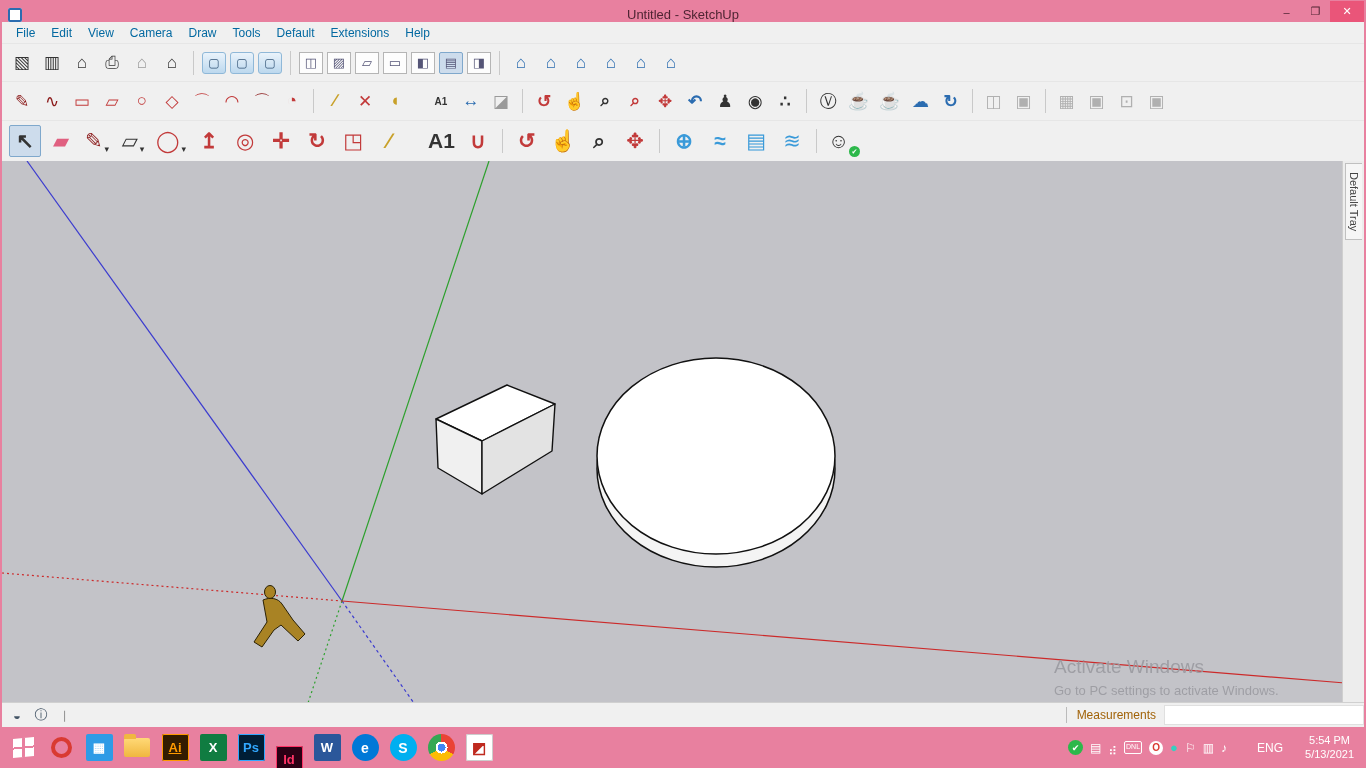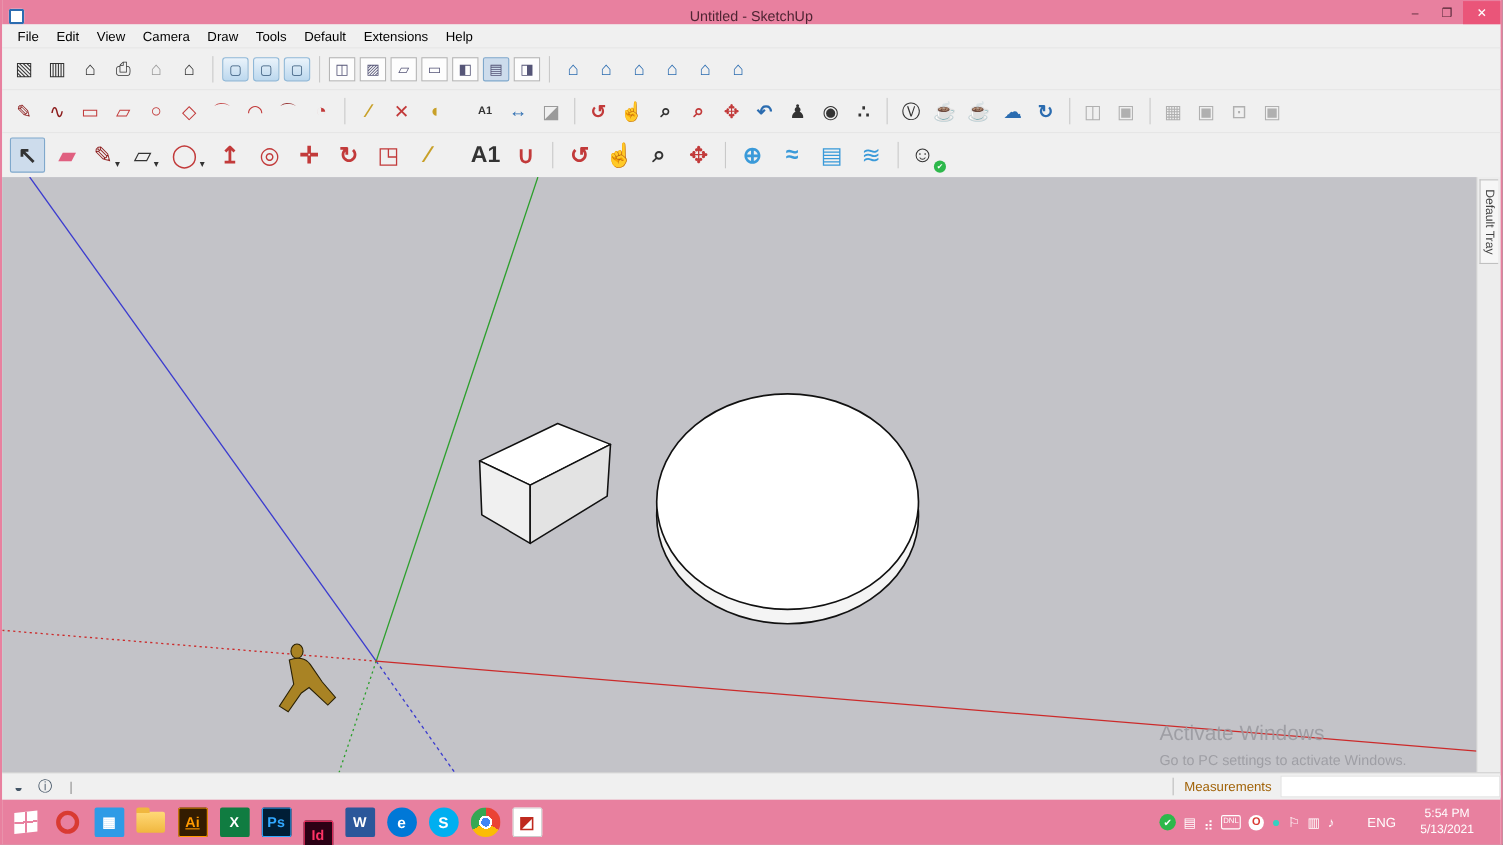--- a/index.html
+++ b/index.html
@@ -10,21 +10,21 @@
   .titlebar{height:22px;background:#e8809f;display:flex;align-items:flex-end;position:relative;flex:0 0 auto;}
   .app-logo{width:14px;height:14px;margin:0 6px;background:#fff;border-radius:2px;
     box-shadow:inset 0 0 0 2px #2b6cb0;}
   .title{position:absolute;left:0;right:0;text-align:center;font-size:13px;color:#4f2433;}
   .win-ctls{margin-left:auto;display:flex;z-index:2;}
   .win-ctl{width:29px;height:21px;display:flex;align-items:center;justify-content:center;
     font-size:11px;color:#4f2433;}
   .win-ctl.close{background:#ea5579;color:#fff;width:34px;}
   
   .menubar{height:21px;display:flex;align-items:center;padding-left:6px;background:#f0f0f0;flex:0 0 auto;}
-  .menu-item{padding:2px 8px;font-size:12px;color:#000000;}
+  .menu-item{padding:2px 8px;font-size:12px;color:#0369a1;}
   
   .toolbar{display:flex;align-items:center;padding:0 5px;background:#f0f0f0;flex:0 0 auto;
     border-top:1px solid #e6e6e6;}
   .tb1{height:37px;}.tb2{height:38px;}.tb3{height:40px;}
   .tbi{min-width:26px;height:26px;margin:0 2px;display:flex;align-items:center;justify-content:center;
     font-size:17px;color:#3a3a3a;position:relative;padding:0 2px;box-sizing:border-box;border:1px solid transparent;}
   .tbi.lg{min-width:32px;height:32px;font-size:21px;}
   .tb-sep{width:1px;height:24px;background:#c9c9c9;margin:0 6px;flex:0 0 auto;}
   .pressed{background:#cddcec !important;border:1px solid #7fa8cc !important;border-radius:2px;}
   .caret{font-size:9px;color:#333;margin-left:2px;align-self:flex-end;padding-bottom:2px;}
@@ -85,21 +85,21 @@
     conic-gradient(#ea4335 0 120deg,#fbbc05 120deg 240deg,#34a853 240deg 360deg);}
   .su-ic{background:#fff;color:#bf2a1f;box-shadow:inset 0 0 0 1px #ccc;font-size:15px;}
   .tray{display:flex;align-items:center;gap:7px;margin-right:8px;}
   .tray-ic{display:flex;align-items:center;justify-content:center;}
   .tr{color:#fff;font-size:12px;}
   .tr-green{background:#2db84b;border-radius:50%;color:#fff;width:15px;height:15px;font-size:9px;}
   .tr-badge{font-size:7px;border:1px solid #fff;border-radius:2px;padding:0 1px;line-height:1.5;}
   .tr-opera{background:#fff;color:#d93a32;border-radius:50%;width:14px;height:14px;font-size:10px;font-weight:bold;}
   .teal{color:#35d0c0;font-size:13px;}
   .lang{font-size:12px;color:#fff;margin:0 22px;}
-  .clock{text-align:center;color:#fff;font-size:11px;line-height:1.25;margin-right:22px;}
+  .clock{text-align:center;color:#fff;font-size:11px;line-height:1.25;margin-right:8px;}
 </style>
 </head>
 <body>
 
 <div class="window">
 
   <div class="titlebar">
     <div class="app-logo"></div>
     <div class="title">Untitled - SketchUp</div>
     <div class="win-ctls">

